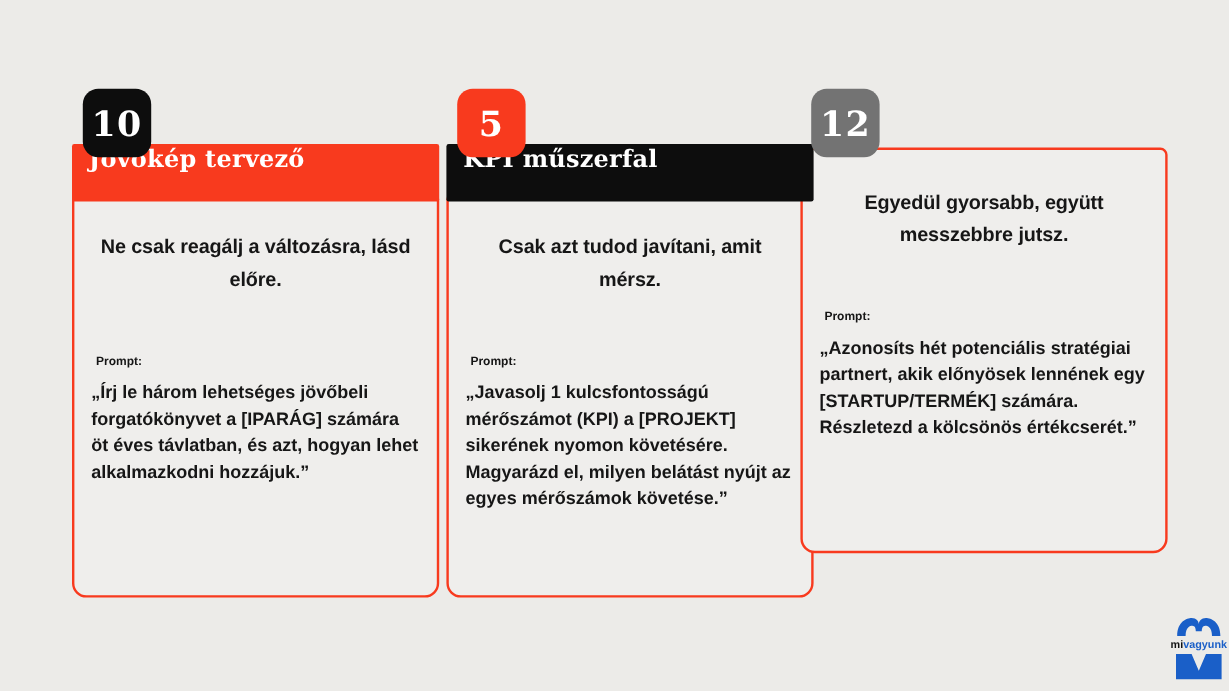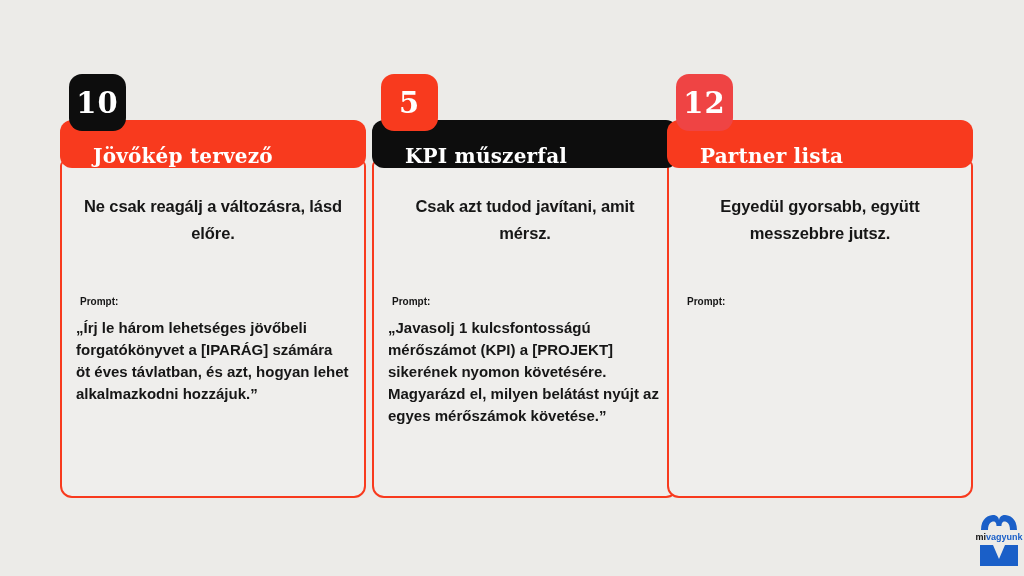--- a/index.html
+++ b/index.html
@@ -44,24 +44,24 @@
     font-size: 29px;
     font-weight: 700;
     letter-spacing: 1px;
   }
 
   .card-header {
     position: relative;
     z-index: 2;
     margin-top: -11px;
     height: 48px;
-    border-radius: 12px;
+    border-radius: 2px;
     display: flex;
-    align-items: flex-end;
-    padding-left: 33px;
+    align-items: flex-start;
+    padding-left: 14px;
     box-sizing: border-box;
   }
   .card-title {
     margin: 0;
     color: #FFFFFF;
     font-family: "DejaVu Serif", serif;
     font-size: 20px;
     font-weight: 700;
     letter-spacing: 0.2px;
   }
@@ -131,27 +131,25 @@
       <h2 class="card-title">KPI műszerfal</h2>
     </header>
     <div class="card-body">
       <p class="tagline">Csak azt tudod javítani, amit mérsz.</p>
       <p class="prompt-label">Prompt:</p>
       <p class="prompt-text">„Javasolj 1 kulcsfontosságú mérőszámot (KPI) a [PROJEKT] sikerének nyomon követésére. Magyarázd el, milyen belátást nyújt az egyes mérőszámok követése.”</p>
     </div>
   </article>
 
   <article class="card card-3">
-    <div class="badge" style="background: #ef4444;">12</div>
-    <header class="card-header" style="background: rgb(248, 58, 30);">
-      <h2 class="card-title">Partner lista</h2>
-    </header>
+    <div class="badge" style="background: #737373;">12</div>
     <div class="card-body">
       <p class="tagline">Egyedül gyorsabb, együtt messzebbre jutsz.</p>
       <p class="prompt-label">Prompt:</p>
+      <p class="prompt-text">„Azonosíts hét potenciális stratégiai partnert, akik előnyösek lennének egy [STARTUP/TERMÉK] számára. Részletezd a kölcsönös értékcserét.”</p>
     </div>
   </article>
 
   <div class="logo">
     <svg viewBox="0 0 50 58" width="50" height="58">
       <path d="M7,21 C7,9 15,6 19,6 C23,6 25,8.5 25,11.5 C25,8.5 27,6 31,6 C35,6 43,9 43,21 L36,21 C36,13.5 32,12.5 30.5,12.5 C28,12.5 27.5,15 27.5,17 L22.5,17 C22.5,15 22,12.5 19.5,12.5 C18,12.5 14,13.5 14,21 Z" fill="#1A5FC8"></path>
       <text x="25" y="31" text-anchor="middle" font-family="Liberation Sans, sans-serif" font-size="9" font-weight="bold">
         <tspan fill="#111111">mi</tspan><tspan fill="#1A5FC8">vagyunk</tspan>
       </text>
       <path d="M6,36 L19,36 L25,50 L31,36 L44,36 L44,57 L6,57 Z" fill="#1A5FC8"></path>

